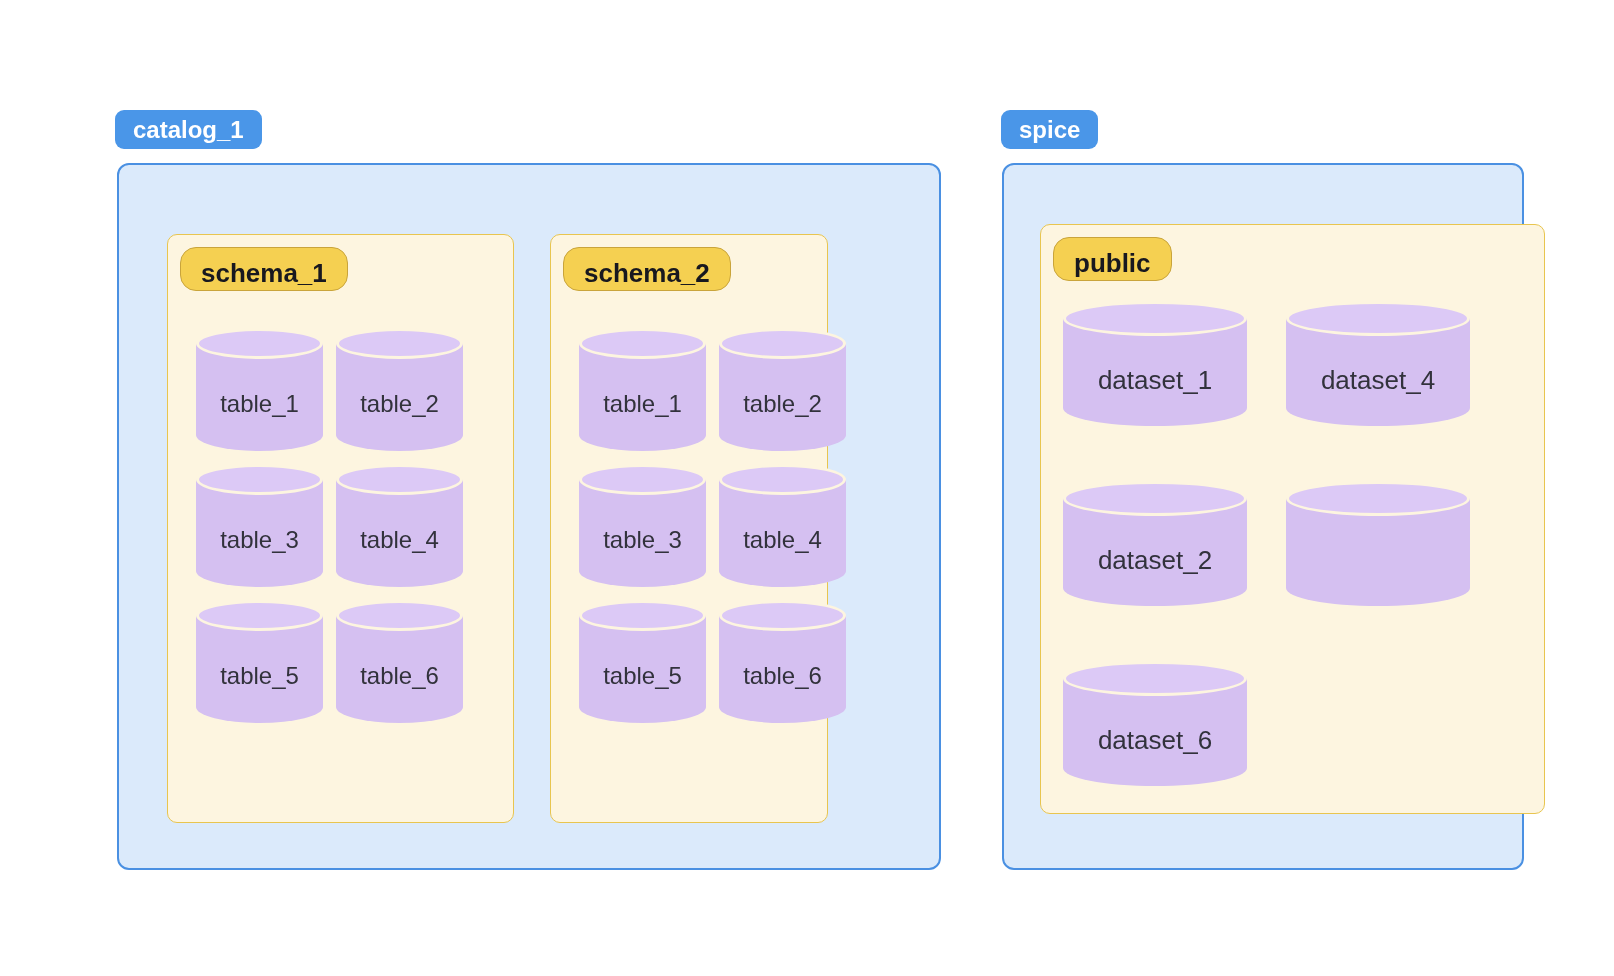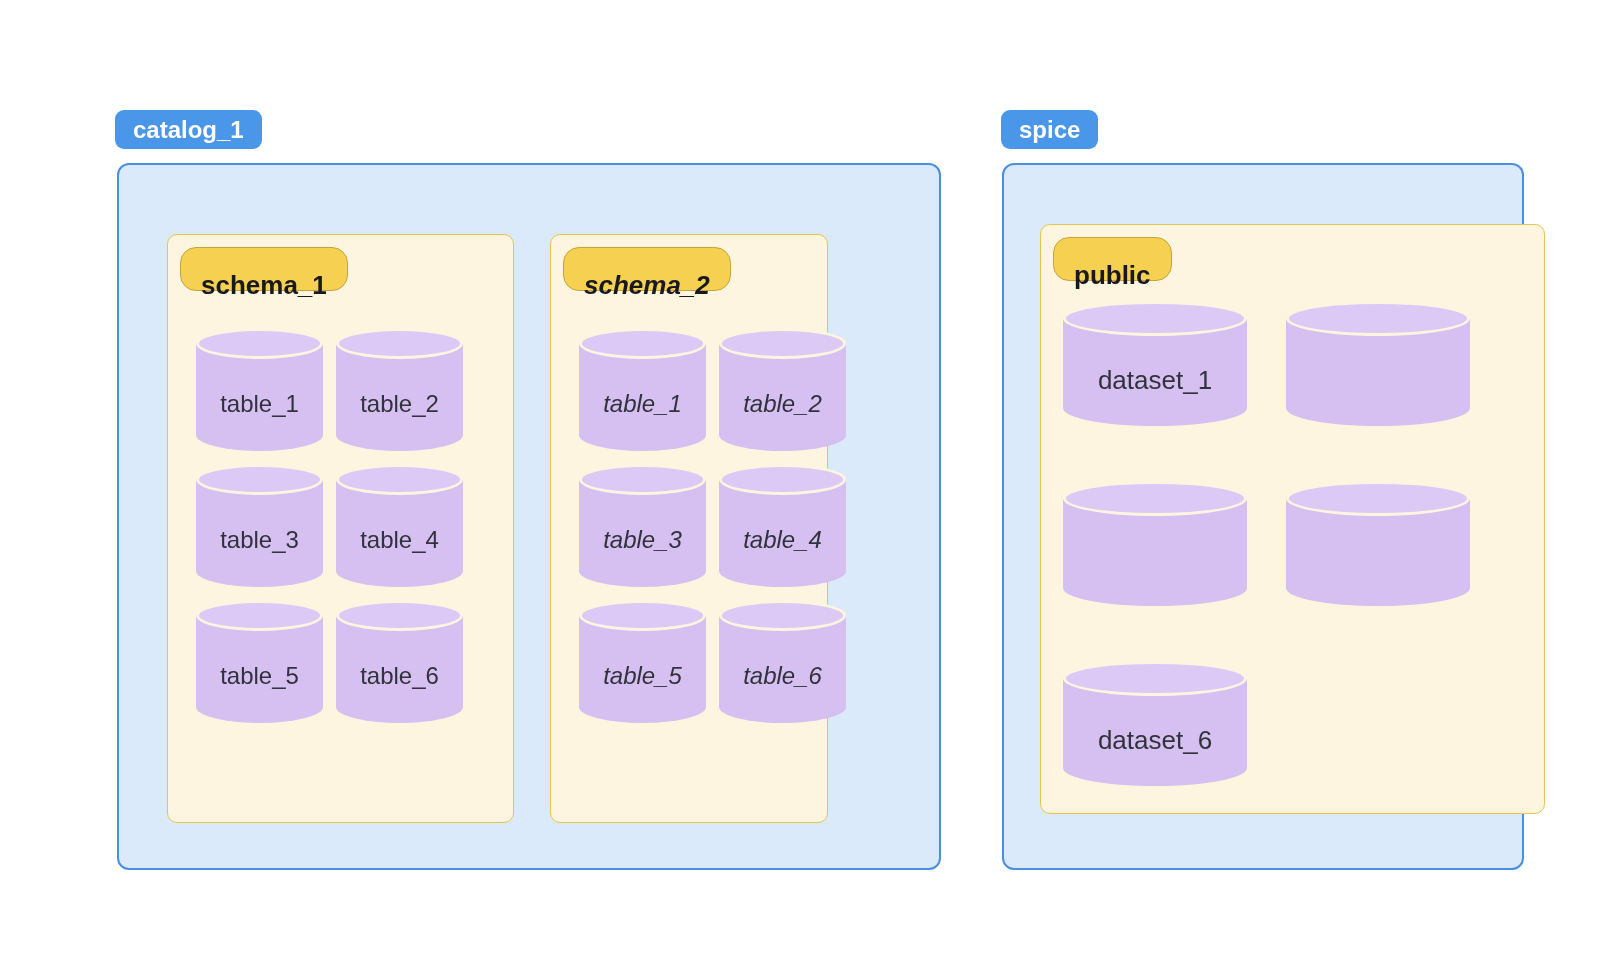--- a/index.html
+++ b/index.html
@@ -44,21 +44,21 @@
   .box-cream {
     position: absolute;
     background: var(--cream-fill);
     border: 1.5px solid var(--gold-border);
     border-radius: 10px;
   }
   .badge-gold {
     position: absolute;
     left: 12px; top: 12px;
     height: 44px; line-height: 42px;
-    padding: 16px 20px;
+    padding: 4px 20px;
     background: var(--gold-fill);
     border: 1.5px solid var(--gold-label-border);
     border-radius: 16px;
     font-weight: bold;
     font-size: 26px;
     color: var(--text-darkest);
     white-space: nowrap;
   }
 
   .cyl-grid { position: absolute; display: grid; }
@@ -93,21 +93,21 @@
     z-index: 3;
     white-space: nowrap;
   }
   .grid-tables   .cyl-label { top: 31px; font-size: 24px; }
   .grid-datasets .cyl-label { top: 35px; font-size: 26px; }
 
   
   #badge-catalog     { left: 104px; top: 110px; }
   #container-catalog { left: 106px; top: 163px; width: 824px; height: 707px; }
   #box-schema-1      { left: 48px;  top: 69px;  width: 347px; height: 589px; }
-  #box-schema-2      { left: 431px; top: 69px;  width: 278px; height: 589px; font-style: italic; }
+  #box-schema-2      { left: 431px; top: 69px;  width: 278px; height: 589px; }
 
   #badge-spice       { left: 990px; top: 110px; }
   #container-spice   { left: 991px; top: 163px; width: 522px; height: 707px; }
   #box-public        { left: 36px;  top: 59px;  width: 505px; height: 590px; }
 </style>
 </head>
 <body>
 
 <div class="canvas">
 
@@ -196,24 +196,26 @@
       <div class="badge-gold">public</div>
       <div class="cyl-grid grid-datasets">
           <div class="cylinder">
     <div class="cyl-body"></div>
     <div class="cyl-top"></div>
     <div class="cyl-label">dataset_1</div>
   </div>
           <div class="cylinder">
     <div class="cyl-body"></div>
     <div class="cyl-top"></div>
-  </div>
-          <div class="cylinder">
-    <div class="cyl-body"></div>
-    <div class="cyl-top"></div>
+    <div class="cyl-label">dataset_4</div>
+  </div>
+          <div class="cylinder">
+    <div class="cyl-body"></div>
+    <div class="cyl-top"></div>
+    <div class="cyl-label">dataset_2</div>
   </div>
           <div class="cylinder">
     <div class="cyl-body"></div>
     <div class="cyl-top"></div>
   </div>
           <div class="cylinder">
     <div class="cyl-body"></div>
     <div class="cyl-top"></div>
     <div class="cyl-label">dataset_6</div>
   </div>

